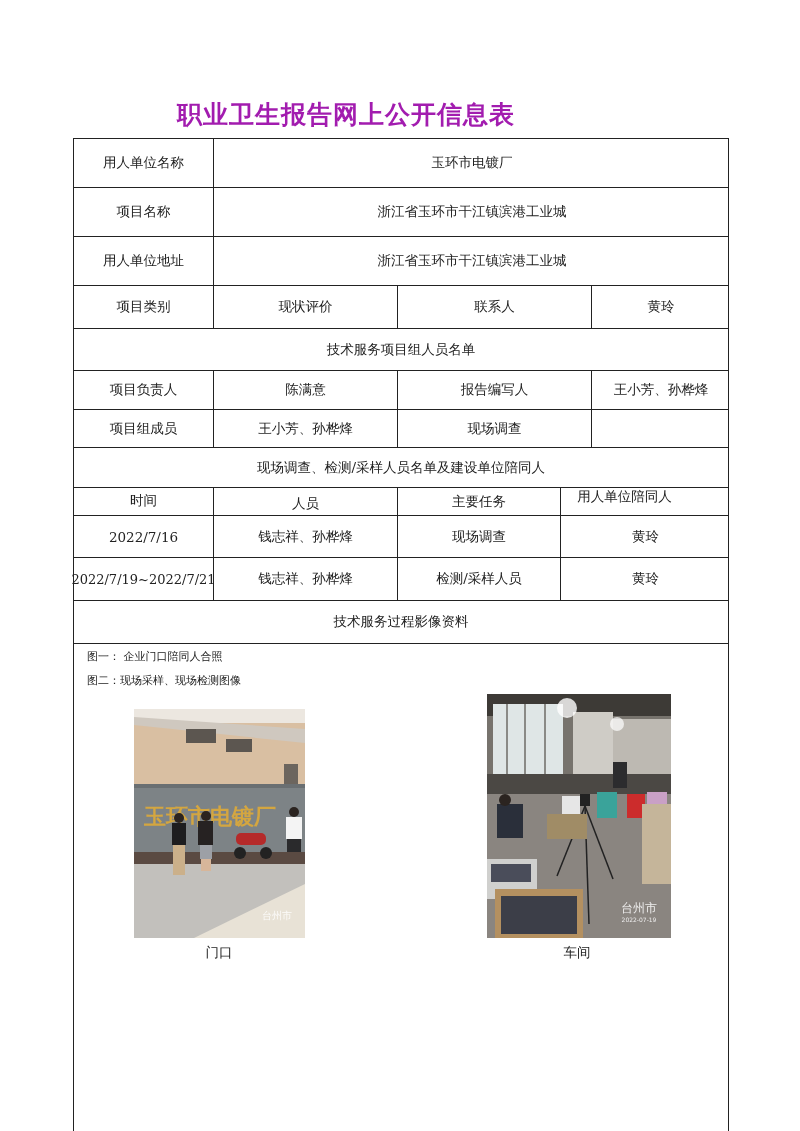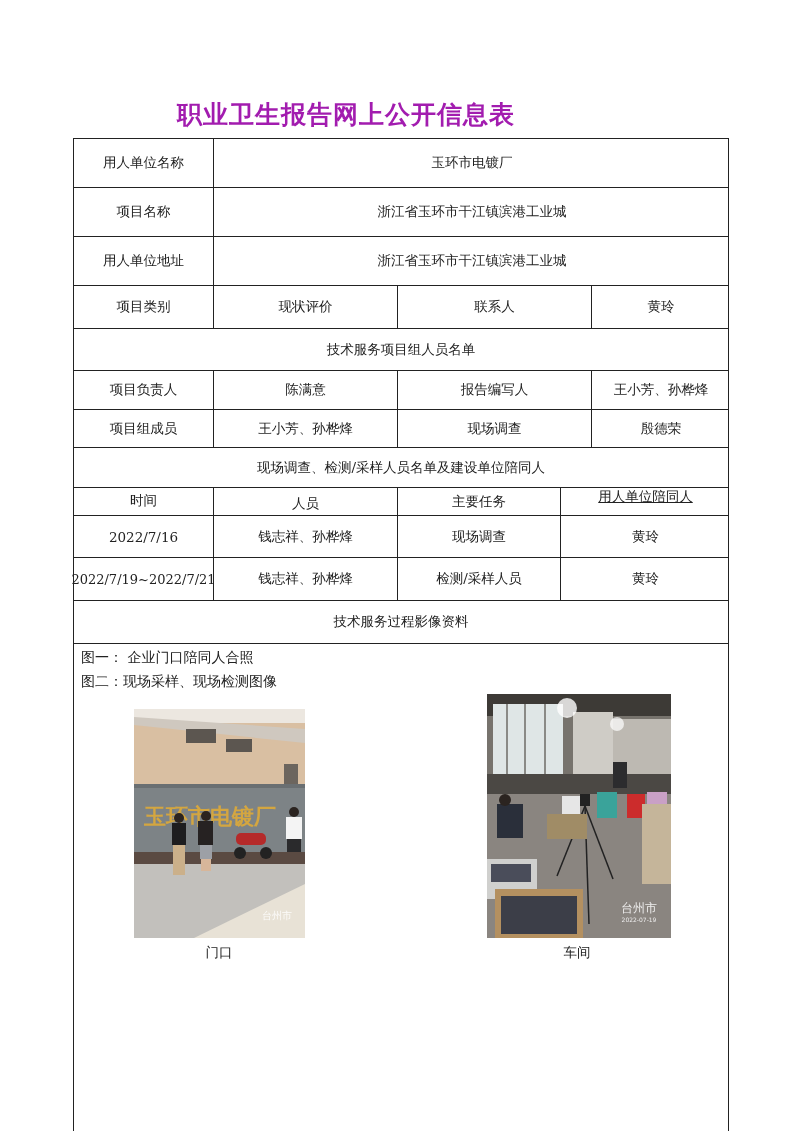--- a/index.html
+++ b/index.html
@@ -8,21 +8,21 @@
   .title { position:absolute; top:98px; left:0; width:692px; text-align:center;
            font-size:25px; font-weight:bold; letter-spacing:1px; color:#a21caf; }
   .tbl { position:absolute; left:73px; top:138px; width:656px; height:1011px;
          border:1.5px solid #222; box-sizing:border-box; }
   .row { position:absolute; left:0; width:100%; border-bottom:1px solid #222; box-sizing:border-box; }
   .cell { position:absolute; top:0; height:100%; display:flex; align-items:center; justify-content:center;
           font-size:13.5px; box-sizing:border-box; border-right:1px solid #222; text-align:center; }
   .cell.last { border-right:none; }
   .full { left:0; width:100%; border-right:none; }
   .imgsec { position:absolute; left:0; top:505px; width:100%; height:340px; }
-  .fig-label { position:absolute; left:7px; font-size:14px; }
+  .fig-label { position:absolute; left:13px; font-size:11px; }
   .photo { position:absolute; overflow:hidden; }
   .caption { position:absolute; font-size:13.5px; text-align:center; }
   .watermark { position:absolute; color:rgba(255,255,255,0.85); font-family:"DejaVu Sans","Liberation Sans",sans-serif;
                text-align:center; }
 </style>
 </head>
 <body>
 
 <div class="title">职业卫生报告网上公开信息表</div>
 
@@ -58,32 +58,31 @@
     <div class="cell" style="left:0;width:140px;">项目负责人</div>
     <div class="cell" style="left:140px;width:184px;">陈满意</div>
     <div class="cell" style="left:324px;width:194px;">报告编写人</div>
     <div class="cell last" style="left:518px;width:138px;">王小芳、孙桦烽</div>
   </div>
 
   <div class="row" style="top:271px;height:38px;">
     <div class="cell" style="left:0;width:140px;">项目组成员</div>
     <div class="cell" style="left:140px;width:184px;">王小芳、孙桦烽</div>
     <div class="cell" style="left:324px;width:194px;">现场调查</div>
-    <div class="cell last" style="left:518px;width:138px;">殷德荣</div>
   </div>
 
   <div class="row" style="top:309px;height:40px;">
     <div class="cell full">现场调查、检测/采样人员名单及建设单位陪同人</div>
   </div>
 
   <div class="row" style="top:349px;height:28px;">
     <div class="cell" style="left:0;width:140px;align-items:flex-start;padding-top:4px;">时间</div>
     <div class="cell" style="left:140px;width:184px;align-items:flex-end;padding-bottom:2px;">人员</div>
     <div class="cell" style="left:324px;width:163px;">主要任务</div>
-    <div class="cell last" style="left:487px;width:169px;align-items:flex-start;padding-top:0;text-decoration:underline;">用人单位陪同人</div>
+    <div class="cell last" style="left:466px;width:169px;align-items:flex-start;padding-top:0;">用人单位陪同人</div>
   </div>
 
   <div class="row" style="top:377px;height:42px;">
     <div class="cell" style="left:0;width:140px;">2022/7/16</div>
     <div class="cell" style="left:140px;width:184px;">钱志祥、孙桦烽</div>
     <div class="cell" style="left:324px;width:163px;">现场调查</div>
     <div class="cell last" style="left:487px;width:169px;">黄玲</div>
   </div>
 
   <div class="row" style="top:419px;height:43px;">

